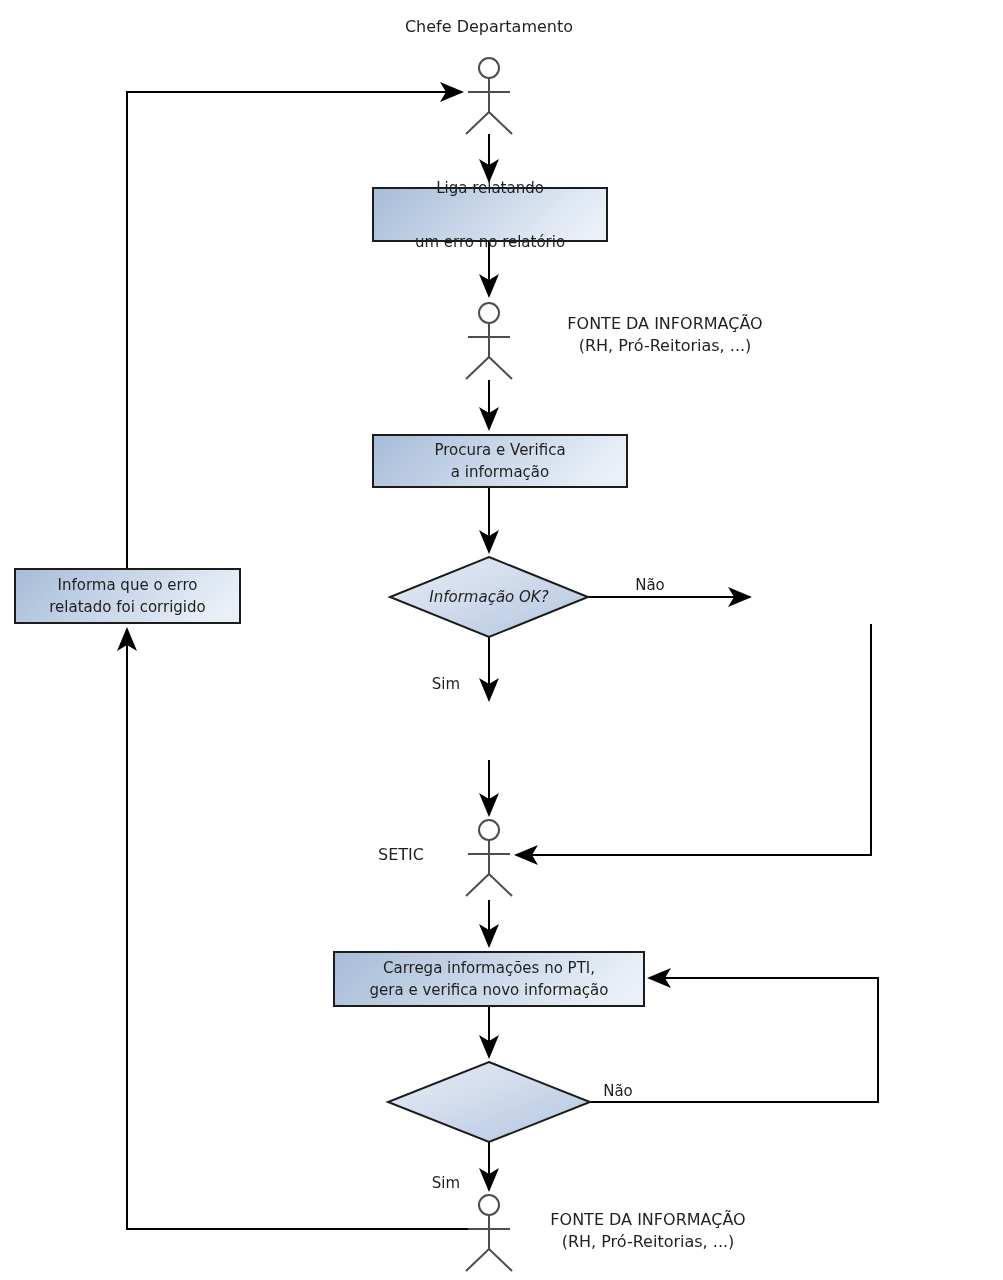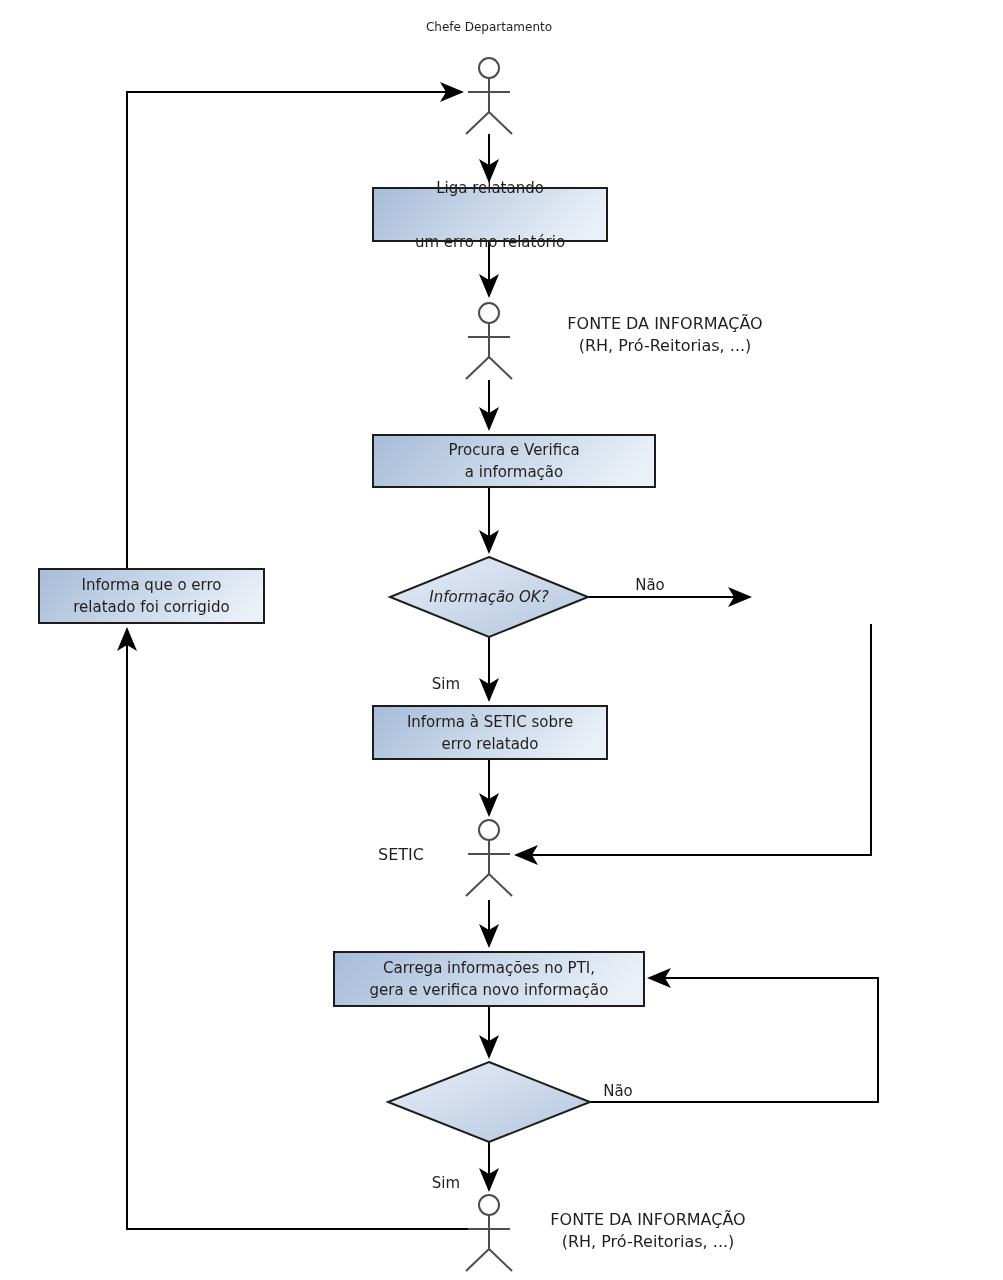--- a/index.html
+++ b/index.html
@@ -22,21 +22,21 @@
     background:linear-gradient(135deg, var(--box-fill-dark,#a7bcd8) 0%, var(--box-fill-light,#eaf0f8) 90%);
     display:flex; flex-direction:column; align-items:center; justify-content:center;
     text-align:center; font-size:15px; line-height:22px;
   }
   .dlabel {
     position:absolute; display:flex; align-items:center; justify-content:center;
     text-align:center; font-size:15px;font-style:italic;
   }
   .lbl { position:absolute; text-align:center; font-size:16px; line-height:22px; }
   .edge-lbl { position:absolute; width:44px; text-align:center; font-size:15px;margin-top:16px; }
-  .title { font-size:12px; }
+  .title { font-size:16px; }
 </style>
 </head>
 <body>
 
 <div class="canvas">
 
   <svg class="layer" width="1003" height="1280" viewBox="0 0 1003 1280">
     <defs>
       <linearGradient id="diamondGrad" x1="0" y1="0" x2="1" y2="1">
         <stop offset="0" style="stop-color:var(--diamond-fill-light,#e9eef7)"></stop>
@@ -98,35 +98,31 @@
     <polygon class="diamond" points="489,1062 590,1102 489,1142 388,1102"></polygon>
   </svg>
 
   <div class="lbl title" style="left:363px; top:16px; width:252px;">Chefe Departamento</div>
 
   <div class="pbox" style="left:372px; top:187px; width:236px; height:55px;gap:32px;">
     <span>Liga relatando</span>
     <span>um erro no relatório</span>
   </div>
 
-  <div class="pbox" style="left:372px; top:434px; width:284px; height:54px;">
+  <div class="pbox" style="left:372px; top:434px; width:256px; height:54px;">
     <span>Procura e Verifica</span>
     <span>a informação</span>
   </div>
 
 
-  <div class="pbox" style="left:14px; top:568px; width:227px; height:56px;margin-left:24px;">
+  <div class="pbox" style="left:14px; top:568px; width:227px; height:56px;">
     <span>Informa que o erro</span>
     <span>relatado foi corrigido</span>
   </div>
 
-  <div class="pbox" style="left:372px; top:705px; width:236px; height:55px;">
-    <span>Informa à SETIC sobre</span>
-    <span>erro relatado</span>
-  </div>
 
   <div class="pbox" style="left:333px; top:951px; width:312px; height:56px;">
     <span>Carrega informações no PTI,</span>
     <span>gera e verifica novo informação</span>
   </div>
 
   <div class="dlabel" style="left:399px; top:575px; width:180px; height:44px;">Informação OK?</div>
 
   <div class="edge-lbl" style="left:628px; top:560px;">Não</div>
   <div class="edge-lbl" style="left:424px; top:659px;">Sim</div>

